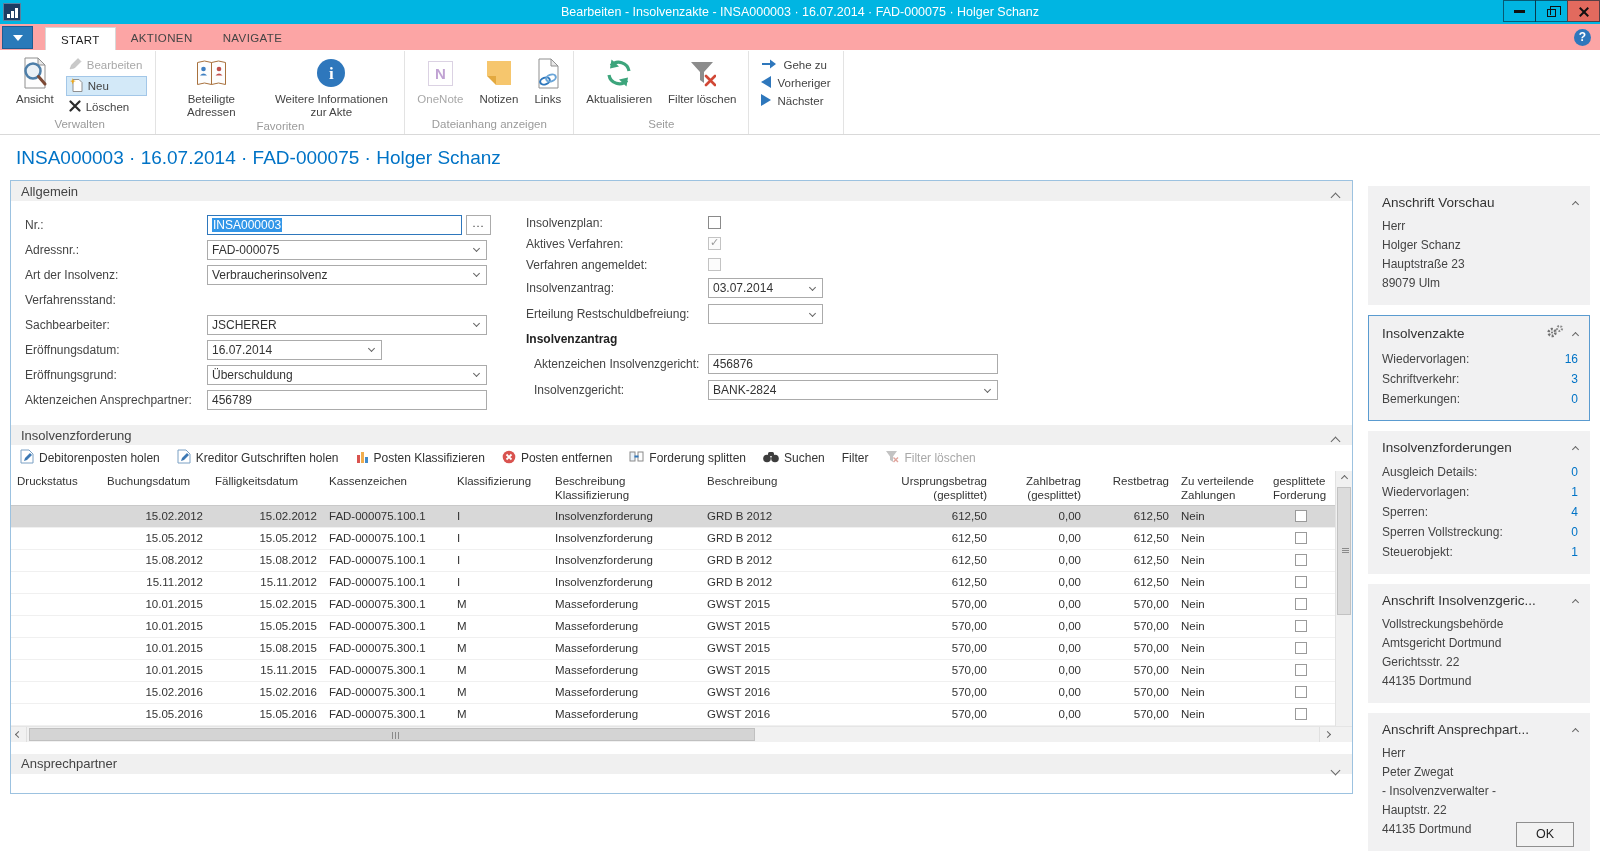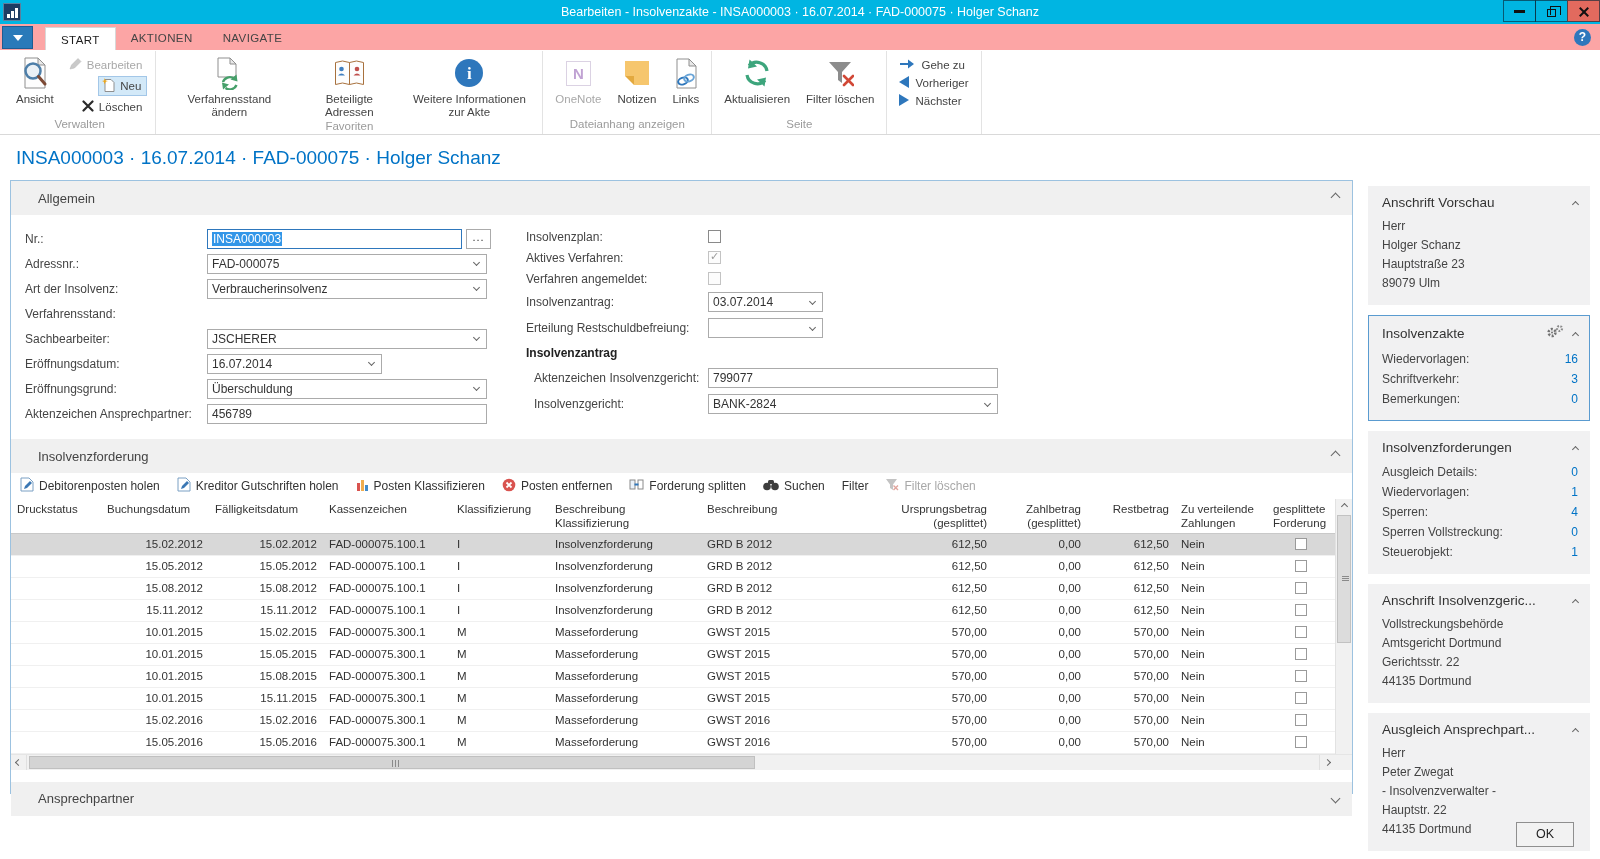--- a/index.html
+++ b/index.html
@@ -38,32 +38,32 @@
   .rb-body { flex:1; display:flex; align-items:flex-start; gap:8px; }
   .rb-caption { height:17px; line-height:15px; text-align:center; color:#9b9b9b; font-size:11.5px; white-space:nowrap; }
   .rb-large { display:flex; flex-direction:column; align-items:center; padding:2px 4px 0 4px; font-size:11.5px; color:#444; text-align:center; line-height:13px; }
   .rb-large .rb-icon { height:36px; display:flex; align-items:center; justify-content:center; margin-bottom:2px; }
   .rb-large.w120 .rb-lbl { max-width:122px; }
   .rb-large.w84 .rb-lbl { max-width:86px; }
   .rb-small { display:flex; align-items:center; gap:5px; font-size:11.5px; color:#444; padding:1px 5px 1px 3px; white-space:nowrap; }
   .rb-small.highlight { background:#d3e9f8; border:1px solid #a3c7e8; }
   .disabled { color:#a8a8a8 !important; }
   .dim { opacity:.5; }
-  .smallcol { display:flex; flex-direction:column; gap:3px; padding-top:3px;align-items:flex-end; }
+  .smallcol { display:flex; flex-direction:column; gap:3px; padding-top:3px; }
   .rb-navcol { display:flex; flex-direction:column; gap:4px; padding:5px 4px 0 4px; font-size:11.5px; color:#444; }
   .rb-navitem { display:flex; align-items:center; gap:6px; white-space:nowrap; }
   .sticky-note { width:24px; height:24px; background:#f6c66d; position:relative; display:inline-block; }
   .sticky-note::after { content:""; position:absolute; left:0; bottom:0; border-left:9px solid #fff; border-top:9px solid #e3a93f; }
   .onenote-box { width:25px; height:25px; background:#fff; border:1px solid #b9a7c9; display:flex; align-items:center; justify-content:center; font-weight:bold; font-size:15px; color:#8348a8; }
 
   
   .page-title { position:absolute; top:147px; left:16px; font-size:19px; color:#0073c6; }
 
   .main-panel { position:absolute; left:10px; top:180px; width:1343px; height:614px; border:1px solid #9cc2e0; background:#fff; }
-  .ft-header { height:34px; background:#f0f0f0; display:flex; align-items:center; padding:0 27px; font-size:13px; color:#444; position:relative; }
+  .ft-header { height:20px; background:#f0f0f0; display:flex; align-items:center; padding:0 10px; font-size:13px; color:#444; position:relative; }
   .hdr-chev { position:absolute; right:13px; top:8px; }
   .chev { display:inline-block; width:7px; height:7px; border-right:1.7px solid #666; border-bottom:1.7px solid #666; }
   .chev.up { transform:rotate(-135deg); } .chev.down { transform:rotate(45deg); margin-top:-3px; }
   .chev.left { transform:rotate(135deg); } .chev.right { transform:rotate(-45deg); }
   .chev.sm { width:5px; height:5px; border-width:1.5px; }
 
   
   .ft-fields { position:relative; height:224px; }
   .col-left { position:absolute; left:14px; top:11px; width:486px; }
   .col-right { position:absolute; left:515px; top:11px; width:500px; }
@@ -194,33 +194,20 @@
               </svg></span>
           <span>Löschen</span>
         </div>
       </div>
     </div>
     <div class="rb-caption">Verwalten</div>
   </div>
 
   <div class="rb-group">
     <div class="rb-body">
-      <div class="rb-large w120">
-        <span class="rb-icon">
-          <svg width="28" height="33" viewBox="0 0 28 33">
-              <path d="M3 1 h12 l6 6 v13 h-18z" fill="#fff" stroke="#8f8f8f"></path>
-              <path d="M15 1 l6 6 h-6z" fill="#e8e8e8" stroke="#8f8f8f"></path>
-              <path d="M8 25 a7 6.5 0 0 1 11-3.5" fill="none" stroke="#46a06a" stroke-width="2.4"></path>
-              <polygon points="21.5,17.5 22.5,24.5 15.5,22.5" fill="#46a06a"></polygon>
-              <path d="M21.5 28 a7 6.5 0 0 1 -11 3" fill="none" stroke="#46a06a" stroke-width="2.4"></path>
-              <polygon points="8,32.5 7,25.5 14,27.5" fill="#46a06a"></polygon>
-            </svg>
-        </span>
-        <span class="rb-lbl">Verfahrensstand ändern</span>
-      </div>
       <div class="rb-large w84">
         <span class="rb-icon">
           <svg width="33" height="29" viewBox="0 0 33 29">
               <path d="M2.5 3.5 q7-3 14 0 v22 q-7-3-14 0z" fill="#fdfdfd" stroke="#a8713d"></path>
               <path d="M30.5 3.5 q-7-3-14 0 v22 q7-3 14 0z" fill="#fdfdfd" stroke="#a8713d"></path>
               <circle cx="8.5" cy="10" r="2.3" fill="#3f7fc1"></circle>
               <path d="M5 16.5 q3.5-4 7 0z" fill="#3f7fc1"></path>
               <circle cx="24" cy="10" r="2.3" fill="#c0504d"></circle>
               <path d="M20.5 16.5 q3.5-4 7 0z" fill="#c0504d"></path>
             </svg>
@@ -424,21 +411,21 @@
               <span class="chev down sm"></span>
             </span>
           </div>
       </div>
       <div class="frow h24">
         <span class="subhead">Insolvenzantrag</span>
       </div>
       <div class="frow h26">
         <span class="flabel ind">Aktenzeichen Insolvenzgericht:</span>
         <div class="tbox w290">
-            <span>799077</span>
+            <span>456876</span>
           </div>
       </div>
       <div class="frow h26">
         <span class="flabel ind">Insolvenzgericht:</span>
         <div class="tbox combo w290">
             <span>BANK-2824</span>
             <span class="cararea">
               <span class="chev down sm"></span>
             </span>
           </div>
@@ -797,21 +784,21 @@
     <div>
         <div class="addr-line">Vollstreckungsbehörde</div>
         <div class="addr-line">Amtsgericht Dortmund</div>
         <div class="addr-line">Gerichtsstr. 22</div>
         <div class="addr-line">44135 Dortmund</div>
       </div>
   </div>
 
   <div class="panel">
     <div class="panel-title">
-      <span>Ausgleich Ansprechpart...</span>
+      <span>Anschrift Ansprechpart...</span>
       <span class="tchev"><span class="chev up sm"></span></span>
     </div>
     <div>
         <div class="addr-line">Herr</div>
         <div class="addr-line">Peter Zwegat</div>
         <div class="addr-line">- Insolvenzverwalter -</div>
         <div class="addr-line">Hauptstr. 22</div>
         <div class="addr-line">44135 Dortmund</div>
       </div>
   </div>

